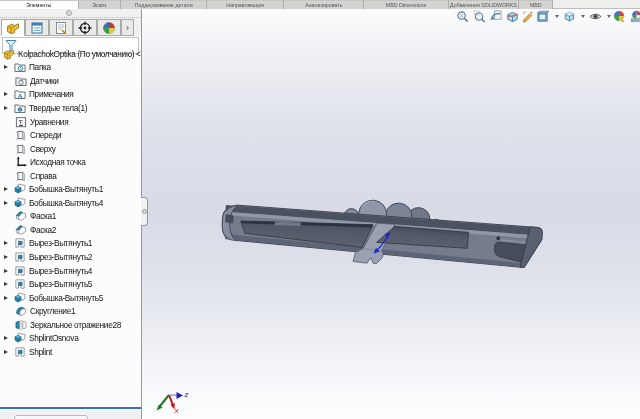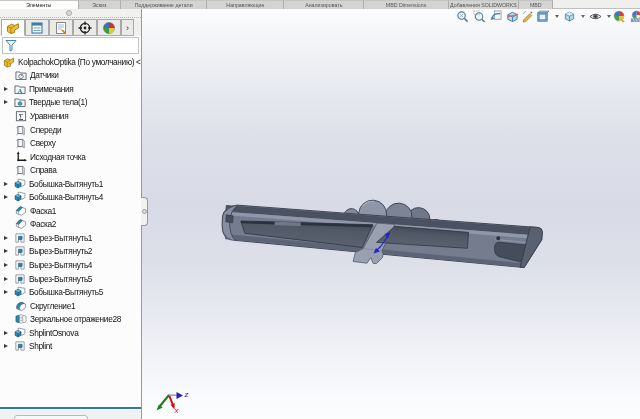--- a/index.html
+++ b/index.html
@@ -13,21 +13,21 @@
 #panel{position:absolute;left:0;top:9px;width:142px;height:410px;background:#fcfcfd;border-right:1px solid #949aa2}
 #phead{position:absolute;left:0;top:0;width:141px;height:9px;background:#f1f1f0;border-bottom:1px dotted #b9b9b7}
 #phead .knob{position:absolute;left:66px;top:1px;width:6px;height:6px;border-radius:50%;background:#d9d9d7;border:1px solid #a9a9a7}
 #ptabs{position:absolute;left:0;top:9px;width:141px;height:18px;background:#f0f0ef;display:flex;padding-left:1px}
 .ptab{width:24px;height:17px;border:1px solid #a9a9a7;background:#eaeae9;margin-top:1px;display:flex;align-items:center;justify-content:center}
 .ptab.act{background:#fdfdfa;border-bottom-color:#fdfdfa}
 .ptab svg{width:14px;height:14px}
 #parr{width:13px;height:17px;margin-top:1px;border:1px solid #a9a9a7;background:#eaeae9;font-size:9px;color:#333;display:flex;align-items:center;justify-content:center}
 #filter{position:absolute;left:2px;top:28px;width:137px;height:17px;background:#fff;border:1px solid #c3c3c1}
 #filter svg{width:12px;height:13px;margin:1px 0 0 2px}
-#tree{position:absolute;left:0;top:46px;width:140px}
+#tree{position:absolute;left:0;top:38px;width:140px}
 .r{height:13.55px;display:flex;align-items:center;white-space:nowrap}
 .ar{width:5px;height:5px;margin-left:4px;flex:none}
 .ar:not(.noar){width:0;height:0;border-left:4px solid #3a3a3a;border-top:2.8px solid transparent;border-bottom:2.8px solid transparent;margin-left:4px;margin-right:1px}
 .ar.noar{width:5px;margin-right:1px}
 .ic{width:12px;height:12px;margin-left:5px;margin-right:3px;flex:none}
 .bigic{width:12px;height:12px;margin-left:3px;margin-right:3px;flex:none}
 .t{font-size:8.3px;letter-spacing:-0.35px;color:#141414}
 #rollback{position:absolute;left:0;top:397.8px;width:141px;height:2.6px;background:#3673b4}
 #below{position:absolute;left:0;top:401px;width:141px;height:9px;background:#f0f1f2}
 #belowbox{position:absolute;left:14px;top:5px;width:74px;height:8px;border:1px solid #b5babf;border-radius:3px;background:#f7f8f9}
@@ -252,20 +252,27 @@
           <path d="M1 1.5 h10 l-4 4.5 v5 l-2 1 v-6 z" fill="#eef5f9" stroke="#2d7ca3" stroke-width="0.9"></path>
         </svg></div>
    <div id="tree">
         <div class="r">
           <svg class="bigic">
             <use href="#part"></use>
           </svg>
           <span class="t">KolpachokOptika (По умолчанию) &lt;</span>
         </div>
 <div class="r">
+          <span class="ar"></span>
+          <svg class="ic">
+            <use href="#folder"></use>
+          </svg>
+          <span class="t">Папка</span>
+        </div>
+<div class="r">
           <span class="ar noar"></span>
           <svg class="ic">
             <use href="#sens"></use>
           </svg>
           <span class="t">Датчики</span>
         </div>
 <div class="r">
           <span class="ar"></span>
           <svg class="ic">
             <use href="#notes"></use>

